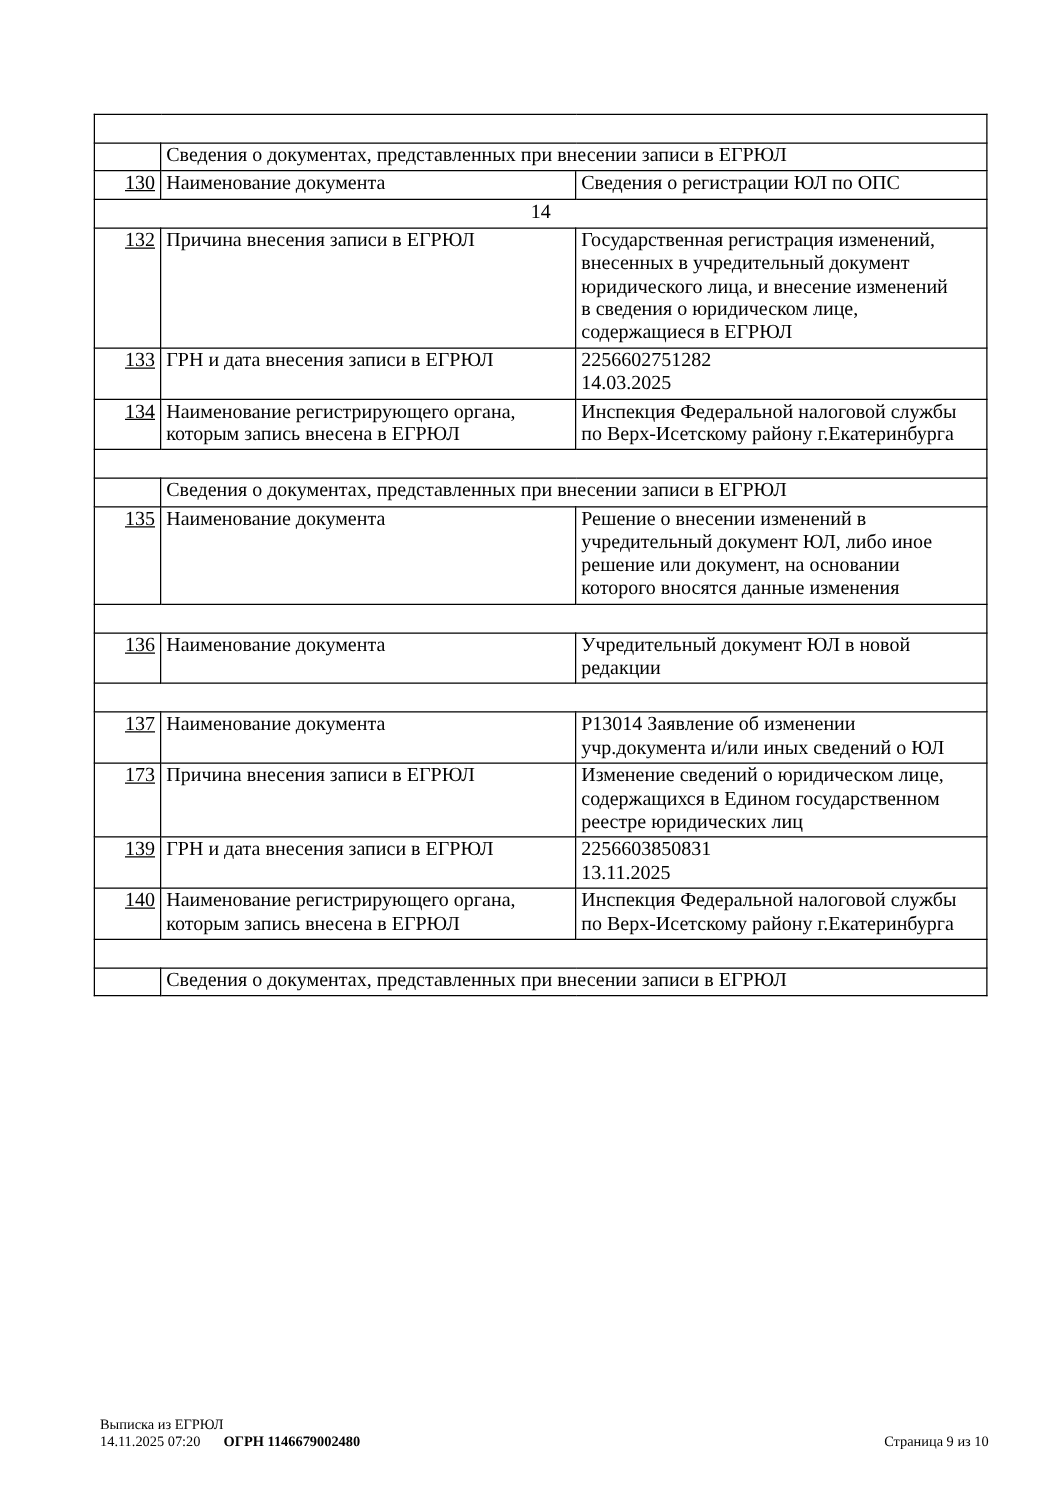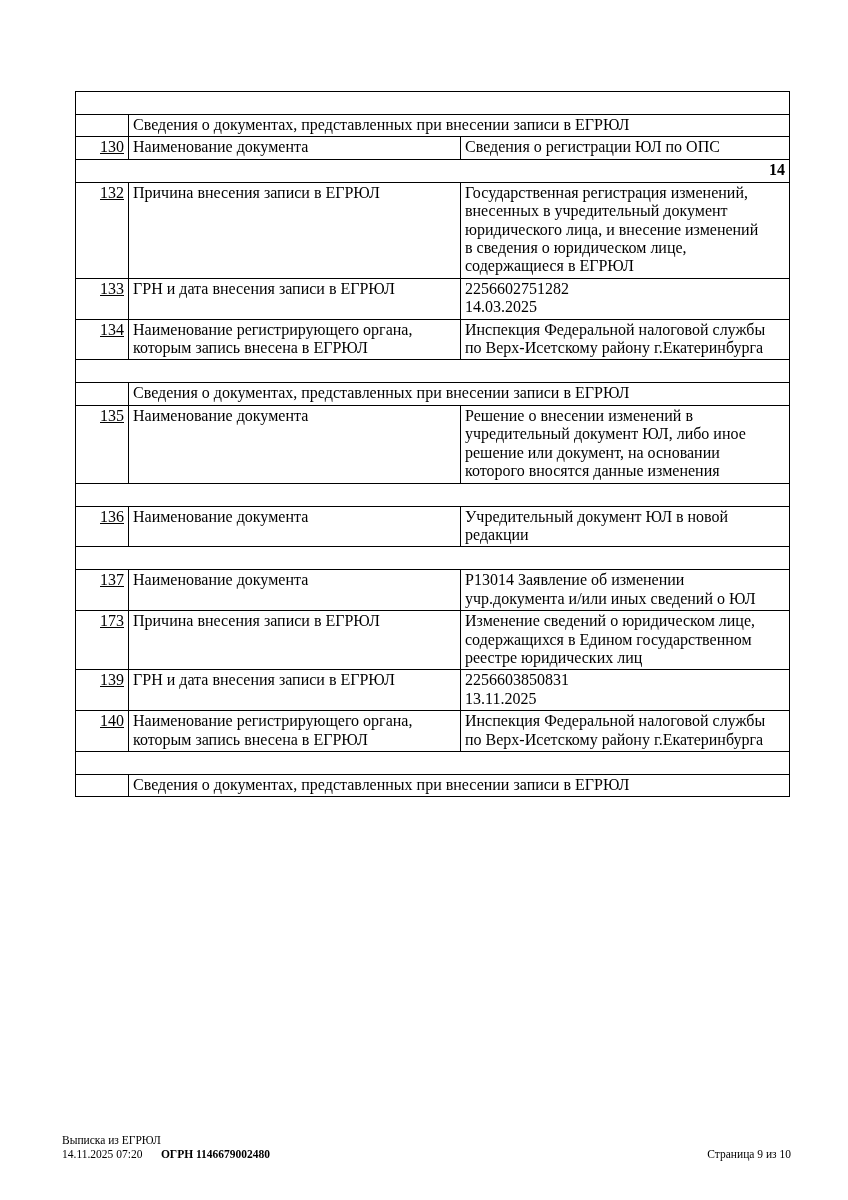--- a/index.html
+++ b/index.html
@@ -47,27 +47,27 @@
     white-space: pre-line;
   }
   td.header-cell {
     white-space: nowrap;
   }
   td.empty-cell {
     height: 19px;
     padding: 0;
   }
   td.section-cell {
-    text-align: right;
-    font-weight: bold;
+    text-align: center;
+    font-weight: normal;
     height: 19px;
   }
   .footer {
     position: absolute;
-    left: 62px;
+    left: 80px;
     right: 57px;
     top: 1133px;
     display: flex;
     justify-content: space-between;
     align-items: flex-end;
     font-size: 11.5px;
     line-height: 14px;
   }
   .footer .cell-left { text-align: left; }
   .footer .cell-center { text-align: left; flex: 1; font-weight: bold; }

